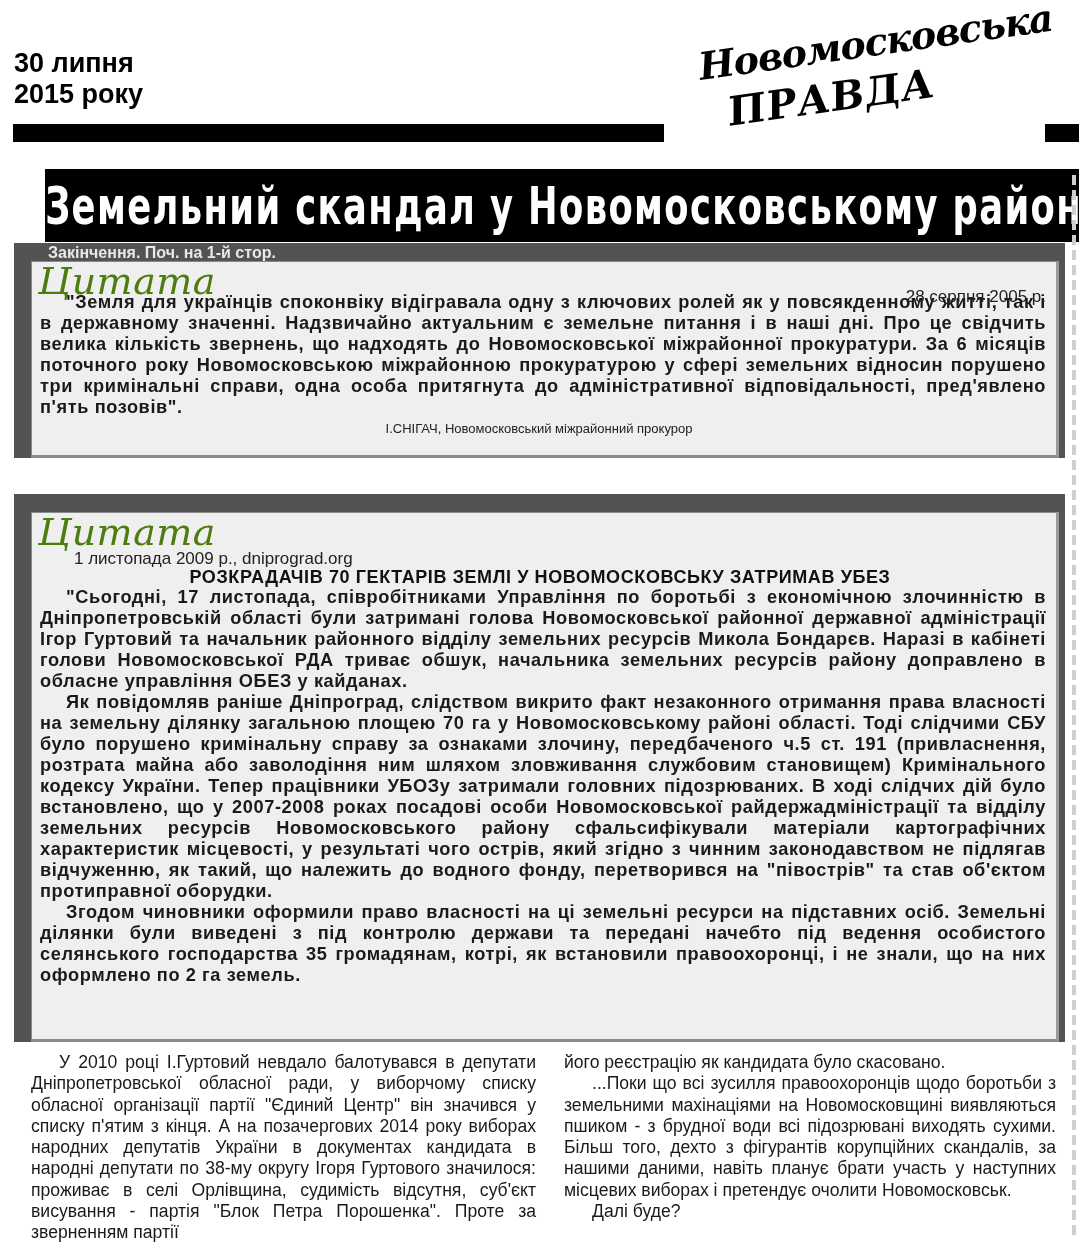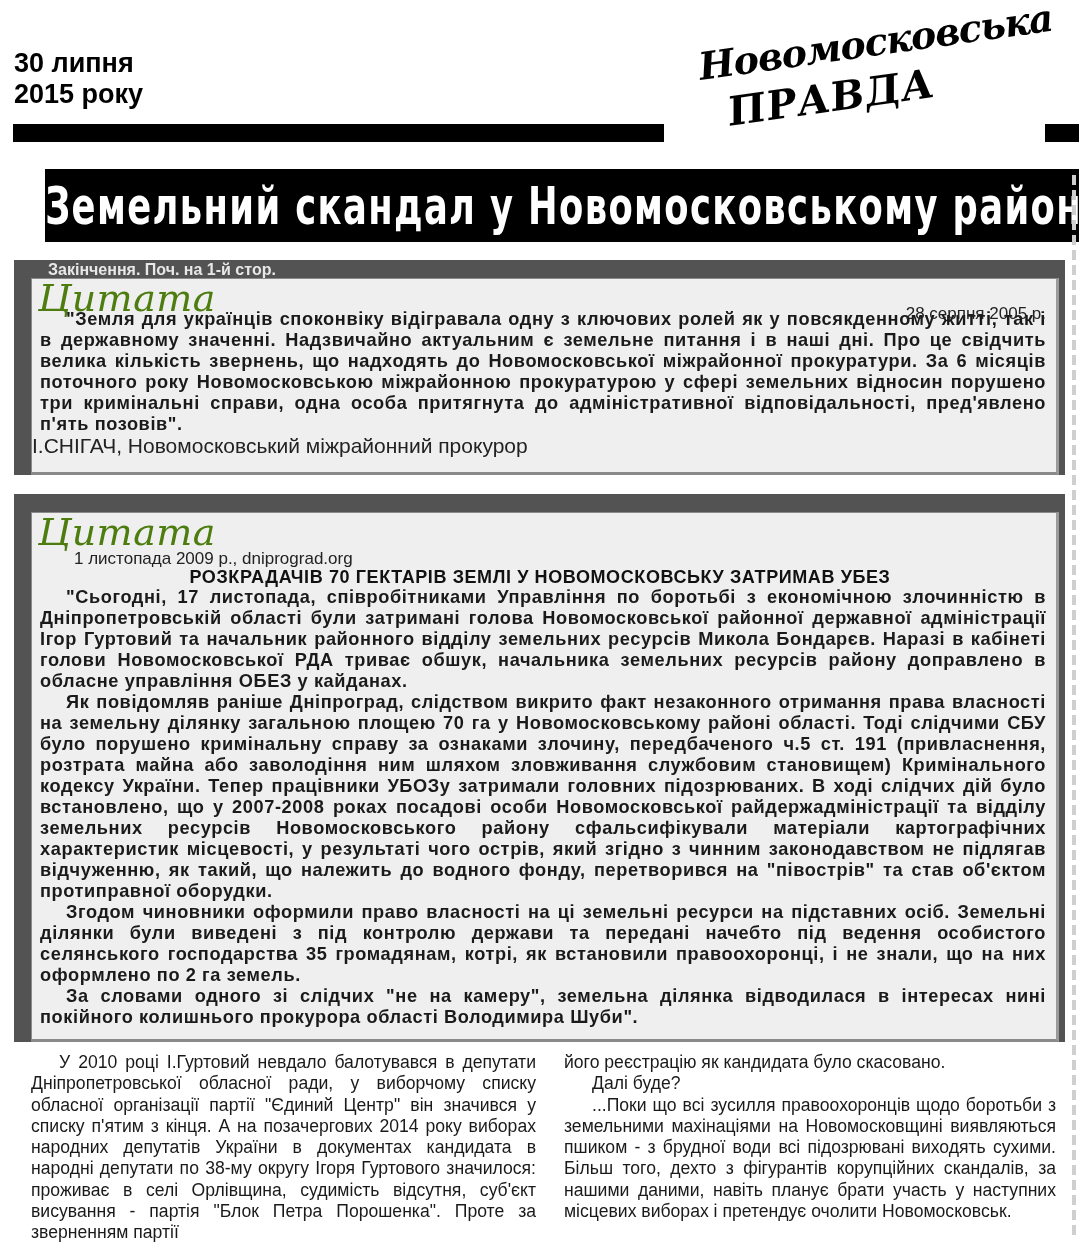--- a/index.html
+++ b/index.html
@@ -37,21 +37,21 @@
   }
 
   .dotstrip {
     position: absolute; left: 1072px; top: 175px; width: 4px; height: 1060px;
     background: repeating-linear-gradient(to bottom, #cfcfcf 0 10px, transparent 10px 15px);
   }
 
   .quote-box {
     position: absolute; left: 14px; width: 1051px; background: #535353;
   }
-  .quote-box.q1 { top: 260px; height: 215px; }
+  .quote-box.q1 { top: 243px; height: 215px; }
   .quote-box.q2 { top: 494px; height: 548px; }
   .quote-inner {
     position: absolute; left: 17px; right: 6px; bottom: 0;
     background: #efefef; border: 1px solid #8a8a8a; border-right: 3px solid #9a9a9a; border-bottom: 3px solid #8a8a8a;
   }
   .q1 .quote-inner { top: 18px; }
   .q2 .quote-inner { top: 18px; }
   .continued-note {
     position: absolute; left: 34px; top: 1px; color: #e8e8e8;
     font-weight: bold; font-size: 16px; line-height: 18px;
@@ -64,21 +64,21 @@
     position: absolute; right: 10px; top: 25px; font-size: 17px; color: #222;
   }
   .quote-text {
     font-weight: bold; font-size: 18.2px; line-height: 21px; color: #1a1a1a;
     text-align: justify; margin: 0 10px 0 8px; letter-spacing: 0.6px;
   }
   .quote-text p { margin: 0; text-indent: 26px; text-align: justify; text-align-last: auto; }
   .quote-text p.last { text-align-last: left; }
   .q1 .quote-text { margin-top: 10px; }
   .attribution {
-    text-align: left; font-size: 21px; color: #222; margin: 0 10px 0 0; line-height: 22px;
+    text-align: center; font-size: 13px; color: #222; margin: 0 10px 0 0; line-height: 22px;
   }
   .source-line { font-size: 17px; color: #222; margin: 0 0 0 42px; line-height: 19px; }
   .subheadline {
     font-weight: bold; font-size: 18px; text-align: center; letter-spacing: 0.6px;
     margin: 0 8px 0 0; line-height: 19px; color: #111;
   }
 
   .body-cols {
     position: absolute; left: 31px; top: 1052px; width: 1030px; height: 195px;
     display: flex; gap: 28px;
@@ -126,27 +126,26 @@
 
 <div class="quote-box q2">
   <div class="quote-inner">
     <div class="quote-heading">Цитата</div>
     <div class="source-line">1 листопада 2009 р., dniprograd.org</div>
     <div class="subheadline">РОЗКРАДАЧІВ 70 ГЕКТАРІВ ЗЕМЛІ У НОВОМОСКОВСЬКУ ЗАТРИМАВ УБЕЗ</div>
     <div class="quote-text">
       <p>"Сьогодні, 17 листопада, співробітниками Управління по боротьбі з економічною злочинністю в Дніпропетровській області були затримані голова Новомосковської районної державної адміністрації Ігор Гуртовий та начальник районного відділу земельних ресурсів Микола Бондарєв. Наразі в кабінеті голови Новомосковської РДА триває обшук, начальника земельних ресурсів району доправлено в обласне управління ОБЕЗ у кайданах.</p>
       <p class="last">Як повідомляв раніше Дніпроград, слідством викрито факт незаконного отримання права власності на земельну ділянку загальною площею 70 га у Новомосковському районі області. Тоді слідчими СБУ було порушено кримінальну справу за ознаками злочину, передбаченого ч.5 ст. 191 (привласнення, розтрата майна або заволодіння ним шляхом зловживання службовим становищем) Кримінального кодексу України. Тепер працівники УБОЗу затримали головних підозрюваних. В ході слідчих дій було встановлено, що у 2007-2008 роках посадові особи Новомосковської райдержадміністрації та відділу земельних ресурсів Новомосковського району сфальсифікували матеріали картографічних характеристик місцевості, у результаті чого острів, який згідно з чинним законодавством не підлягав відчуженню, як такий, що належить до водного фонду, перетворився на "півострів" та став об'єктом протиправної оборудки.</p>
       <p class="last">Згодом чиновники оформили право власності на ці земельні ресурси на підставних осіб. Земельні ділянки були виведені з під контролю держави та передані начебто під ведення особистого селянського господарства 35 громадянам, котрі, як встановили правоохоронці, і не знали, що на них оформлено по 2 га земель.</p>
-      <p class="last">За словами одного зі слідчих "не на камеру", земельна ділянка відводилася в інтересах нині покійного колишнього прокурора області Володимира Шуби".</p>
     </div>
   </div>
 </div>
 
 <div class="body-cols">
   <div class="body-col left">
     <p>У 2010 році І.Гуртовий невдало балотувався в депутати Дніпропетровської обласної ради, у виборчому списку обласної організації партії "Єдиний Центр" він значився у списку п'ятим з кінця. А на позачергових 2014 року виборах народних депутатів України в документах кандидата в народні депутати по 38-му округу Ігоря Гуртового значилося: проживає в селі Орлівщина, судимість відсутня, суб'єкт висування - партія "Блок Петра Порошенка". Проте за зверненням партії</p>
   </div>
   <div class="body-col right">
     <p class="noindent">його реєстрацію як кандидата було скасовано.</p>
+    <p>...Поки що всі зусилля правоохоронців щодо боротьби з земельними махінаціями на Новомосковщині виявляються пшиком - з брудної води всі підозрювані виходять сухими. Більш того, дехто з фігурантів корупційних скандалів, за нашими даними, навіть планує брати участь у наступних місцевих виборах і претендує очолити Новомосковськ.</p>
     <p>Далі буде?</p>
-    <p>...Поки що всі зусилля правоохоронців щодо боротьби з земельними махінаціями на Новомосковщині виявляються пшиком - з брудної води всі підозрювані виходять сухими. Більш того, дехто з фігурантів корупційних скандалів, за нашими даними, навіть планує брати участь у наступних місцевих виборах і претендує очолити Новомосковськ.</p>
   </div>
 </div>
 
 </body></html>

